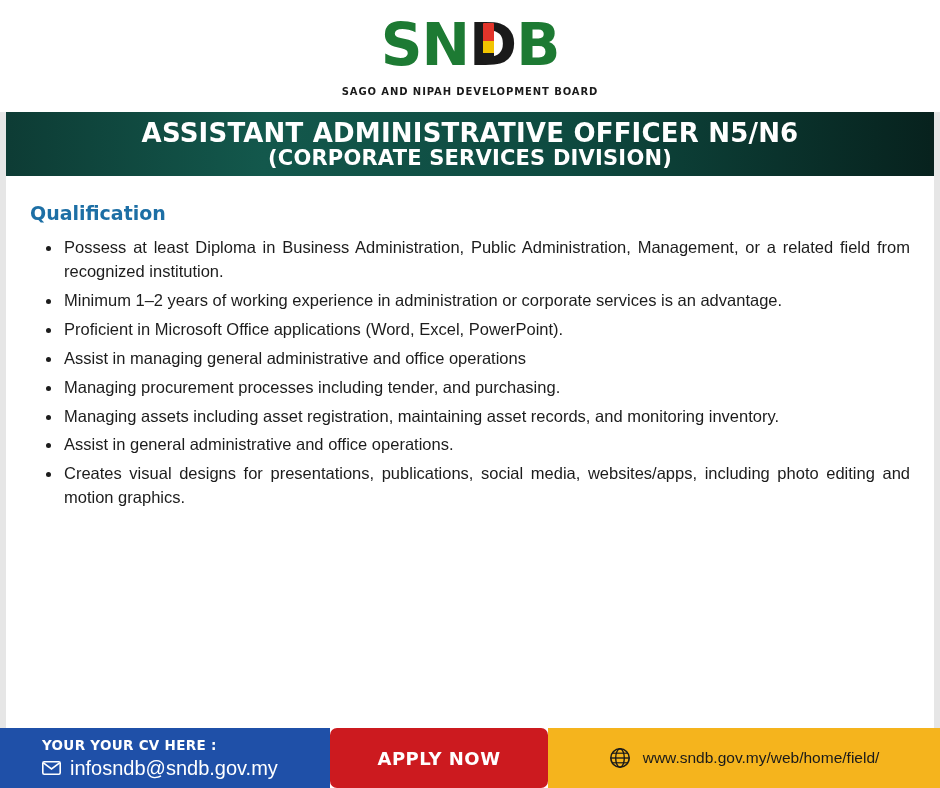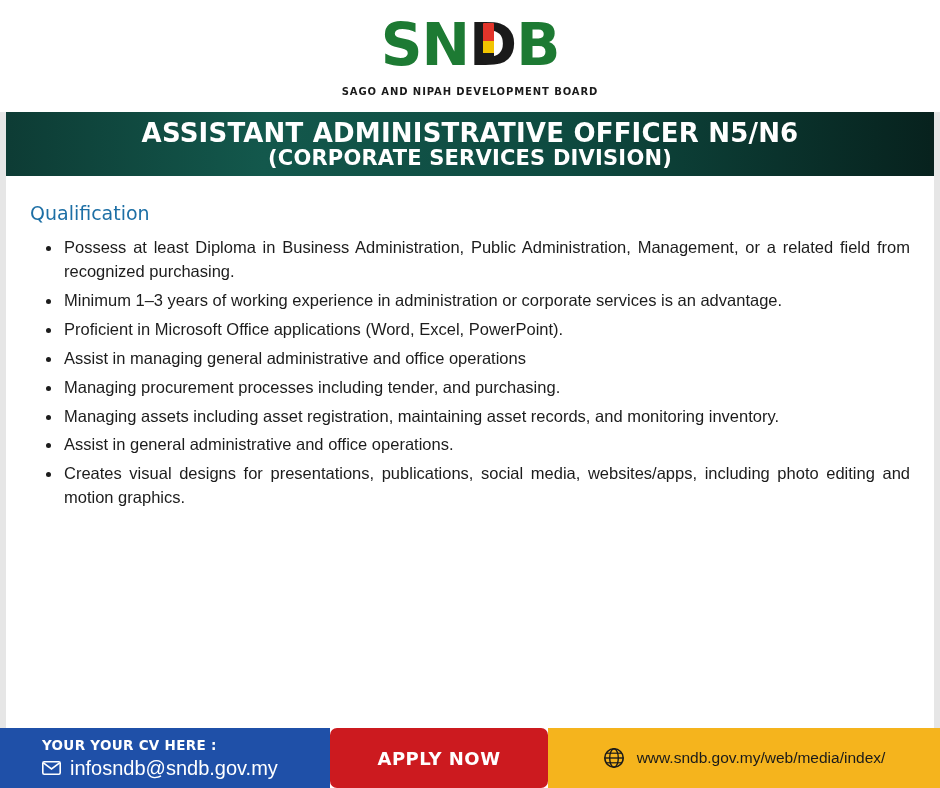--- a/index.html
+++ b/index.html
@@ -102,21 +102,21 @@
 
   
   .body-area {
     flex: 1 1 auto;
     padding: 26px 30px 0 30px;
     background: #ffffff;
   }
   .section-heading {
     color: #1d6fa5;
     font-family: "DejaVu Sans", sans-serif;
-    font-weight: normal;
+    font-weight: bold;
     font-size: 19px;
     margin-bottom: 12px;
   }
   .section-heading.second { margin-top: 26px; }
 
   ul.bullets {
     list-style: none;
     margin: 0 0 0 4px;
     padding: 0;
   }
@@ -230,22 +230,22 @@
   </div>
 
   <div class="title-banner">
     <div class="title-line1">ASSISTANT ADMINISTRATIVE OFFICER N5/N6</div>
     <div class="title-line2">(CORPORATE SERVICES DIVISION)</div>
   </div>
 
   <div class="body-area">
     <div class="section-heading">Qualification</div>
     <ul class="bullets">
-      <li>Possess at least Diploma in Business Administration, Public Administration, Management, or a related field from recognized purchasing.</li>
-      <li>Minimum 1–3 years of working experience in administration or corporate services is an advantage.</li>
+      <li>Possess at least Diploma in Business Administration, Public Administration, Management, or a related field from recognized institution.</li>
+      <li>Minimum 1–2 years of working experience in administration or corporate services is an advantage.</li>
       <li>Proficient in Microsoft Office applications (Word, Excel, PowerPoint).</li>
     </ul>
 
     <ul class="bullets">
       <li>Assist in managing general administrative and office operations</li>
       <li>Managing procurement processes including tender, and purchasing.</li>
       <li>Managing assets including asset registration, maintaining asset records, and monitoring inventory.</li>
       <li>Assist in  general administrative and office operations.</li>
       <li>Creates visual designs for presentations, publications, social media, websites/apps, including photo editing and motion graphics.</li>
     </ul>
@@ -270,19 +270,19 @@
     <div class="footer-web">
       <span class="globe-icon">
         <svg width="22" height="22" viewBox="0 0 22 22" aria-hidden="true">
           <circle cx="11" cy="11" r="9.2" fill="none" stroke="#1a1a1a" stroke-width="1.6"></circle>
           <ellipse cx="11" cy="11" rx="4.3" ry="9.2" fill="none" stroke="#1a1a1a" stroke-width="1.4"></ellipse>
           <line x1="1.9" y1="11" x2="20.1" y2="11" stroke="#1a1a1a" stroke-width="1.4"></line>
           <line x1="3.4" y1="6.2" x2="18.6" y2="6.2" stroke="#1a1a1a" stroke-width="1.2"></line>
           <line x1="3.4" y1="15.8" x2="18.6" y2="15.8" stroke="#1a1a1a" stroke-width="1.2"></line>
         </svg>
       </span>
-      <span>www.sndb.gov.my/web/media/index/</span>
+      <span>www.sndb.gov.my/web/home/field/</span>
     </div>
   </div>
 
   <div class="edge-line edge-left"></div>
   <div class="edge-line edge-right"></div>
 </div>
 
 </body></html>

